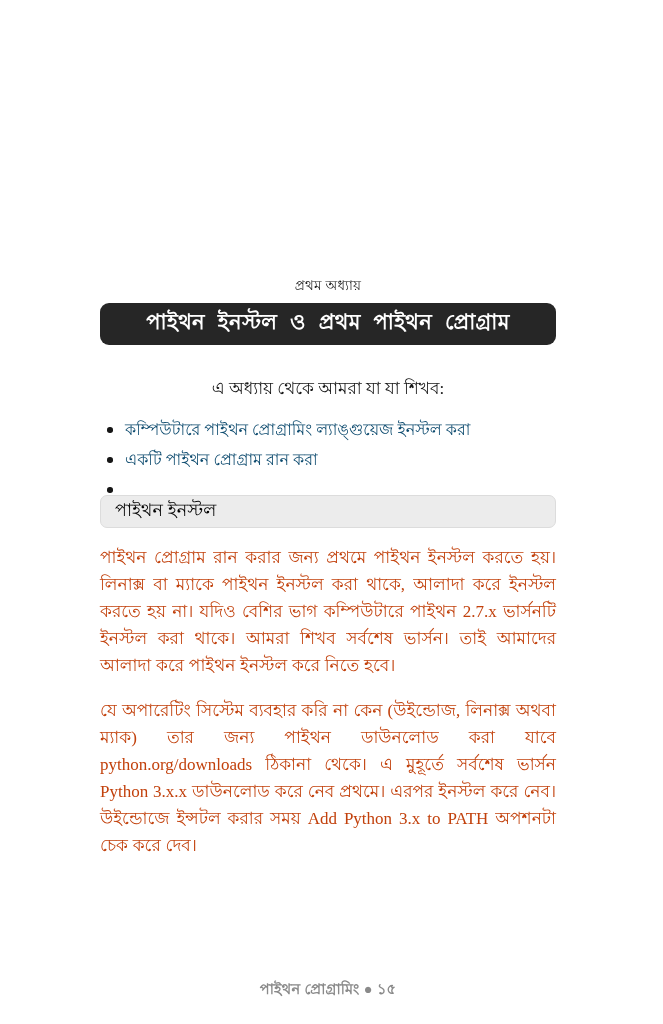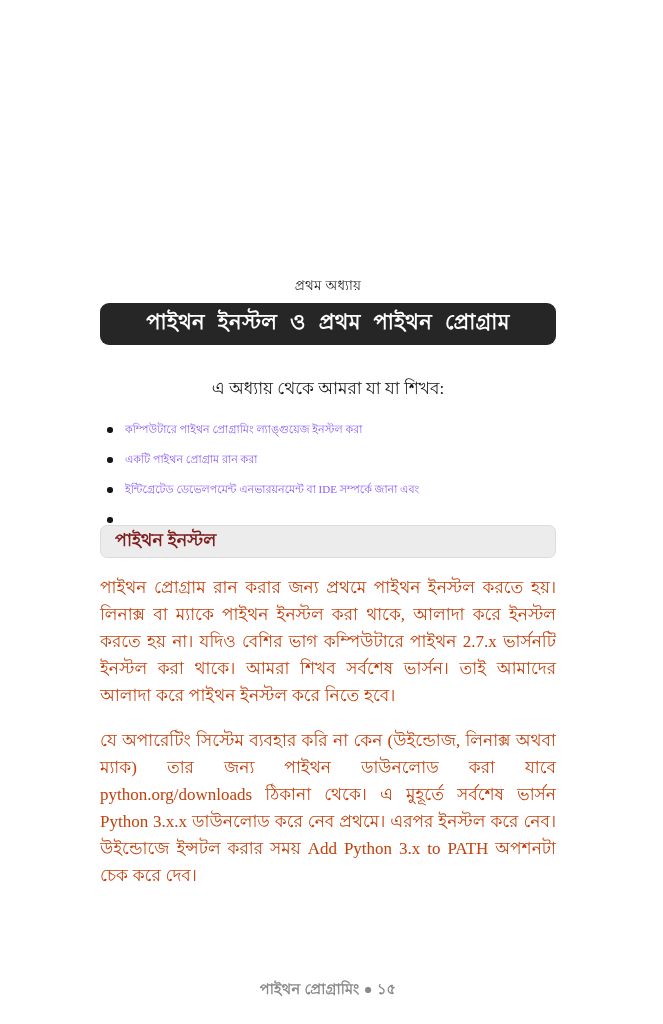--- a/index.html
+++ b/index.html
@@ -75,24 +75,24 @@
 
   
   .objective-list {
     list-style: none;
     margin: 0 0 22px 0;
     padding: 0;
   }
   .objective-item {
     position: relative;
     padding-left: 25px;
-    font-size: 11px;
+    font-size: 16px;
     line-height: 27px;
     margin-bottom: 3px;
-    color: #8b5cf6;
+    color: #0c4a6e;
     text-align: justify;
     text-justify: inter-word;
   }
   .objective-item .bullet-dot {
     position: absolute;
     left: 7px;
     top: 11px;
     width: 5.5px;
     height: 5.5px;
     background: #161616;
@@ -106,22 +106,22 @@
     border-radius: 7px;
     height: 33px;
     display: flex;
     align-items: center;
     padding: 0 0 0 14px;
     box-sizing: border-box;
     margin: 0 0 16px 0;
   }
   .section-heading-text {
     font-size: 17.5px;
-    font-weight: 700;
-    color: #7f1d1d;
+    font-weight: 400;
+    color: #000000;
     font-family: "Liberation Sans", "DejaVu Sans", sans-serif;
     line-height: 1;
     padding-bottom: 2px;
   }
 
   
   .body-paragraph {
     font-size: 17px;
     line-height: 27px;
     margin: 0 0 18px 0;
@@ -167,24 +167,20 @@
       <li class="objective-item">
         <span class="bullet-dot"></span>
         <span>কম্পিউটারে পাইথন প্রোগ্রামিং ল্যাঙ্গুয়েজ ইনস্টল করা</span>
       </li>
       <li class="objective-item">
         <span class="bullet-dot"></span>
         <span>একটি পাইথন প্রোগ্রাম রান করা</span>
       </li>
       <li class="objective-item">
         <span class="bullet-dot"></span>
-        <span>ইন্টিগ্রেটেড ডেভেলপমেন্ট এনভারয়নমেন্ট বা IDE সম্পর্কে জানা এবং</span>
-      </li>
-      <li class="objective-item">
-        <span class="bullet-dot"></span>
       </li>
     </ul>
 
     <div class="section-heading">
       <span class="section-heading-text">পাইথন ইনস্টল</span>
     </div>
 
     <p class="body-paragraph">পাইথন প্রোগ্রাম রান করার জন্য প্রথমে পাইথন ইনস্টল করতে হয়। লিনাক্স বা ম্যাকে পাইথন ইনস্টল করা থাকে, আলাদা করে ইনস্টল করতে হয় না। যদিও বেশির ভাগ কম্পিউটারে পাইথন 2.7.x ভার্সনটি ইনস্টল করা থাকে। আমরা শিখব সর্বশেষ ভার্সন। তাই আমাদের আলাদা করে পাইথন ইনস্টল করে নিতে হবে।</p>
 
     <p class="body-paragraph">যে অপারেটিং সিস্টেম ব্যবহার করি না কেন (উইন্ডোজ, লিনাক্স অথবা ম্যাক) তার জন্য পাইথন ডাউনলোড করা যাবে python.org/downloads ঠিকানা থেকে। এ মুহূর্তে সর্বশেষ ভার্সন Python 3.x.x ডাউনলোড করে নেব প্রথমে। এরপর ইনস্টল করে নেব। উইন্ডোজে ইন্সটল করার সময় Add Python 3.x to PATH অপশনটা চেক করে দেব।</p>

